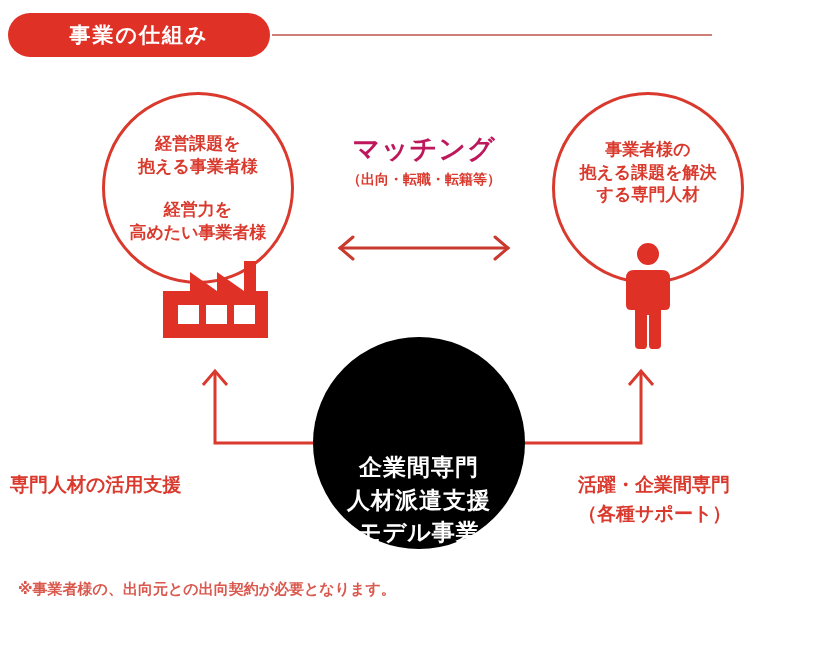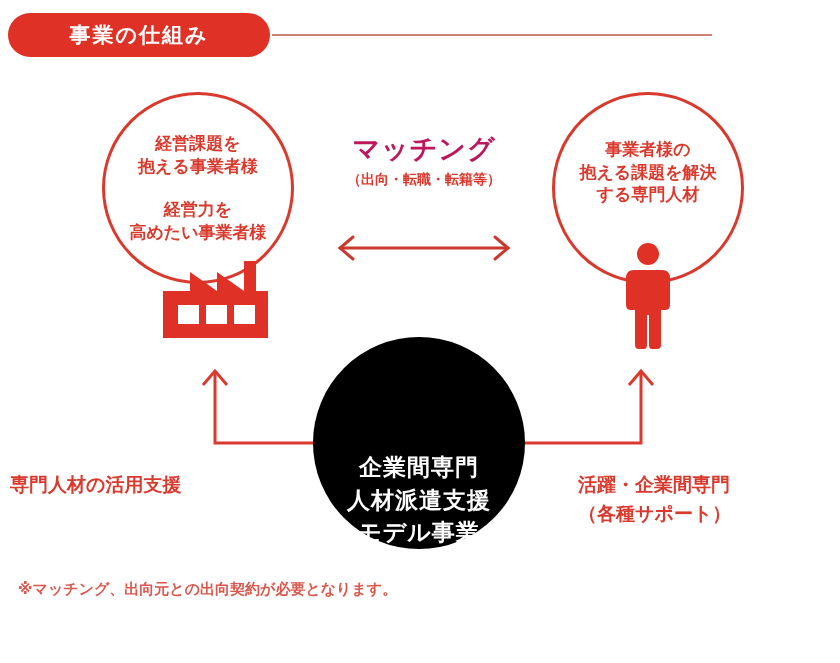--- a/index.html
+++ b/index.html
@@ -205,21 +205,21 @@
   </div>
 
   <div class="side-label side-label-left">
     <div>専門人材の活用支援</div>
   </div>
   <div class="side-label side-label-right">
     <div>活躍・企業間専門</div>
     <div>（各種サポート）</div>
   </div>
 
-  <div class="footnote">※マッチング、出向元との出向契約が必要となります。</div>
+  <div class="footnote">※事業者様の、出向元との出向契約が必要となります。</div>
 
   <svg class="overlay" viewBox="0 0 840 663">
 
     <g fill="#e03127">
       <path d="M163 338 L163 291 L190 291 L190 272 L217 291 L217 272 L244 291 L244 261 L256 261 L256 291 L268 291 L268 338 Z"></path>
       <rect x="178" y="305" width="21" height="19" fill="#ffffff"></rect>
       <rect x="206" y="305" width="21" height="19" fill="#ffffff"></rect>
       <rect x="234" y="305" width="21" height="19" fill="#ffffff"></rect>
     </g>
 

